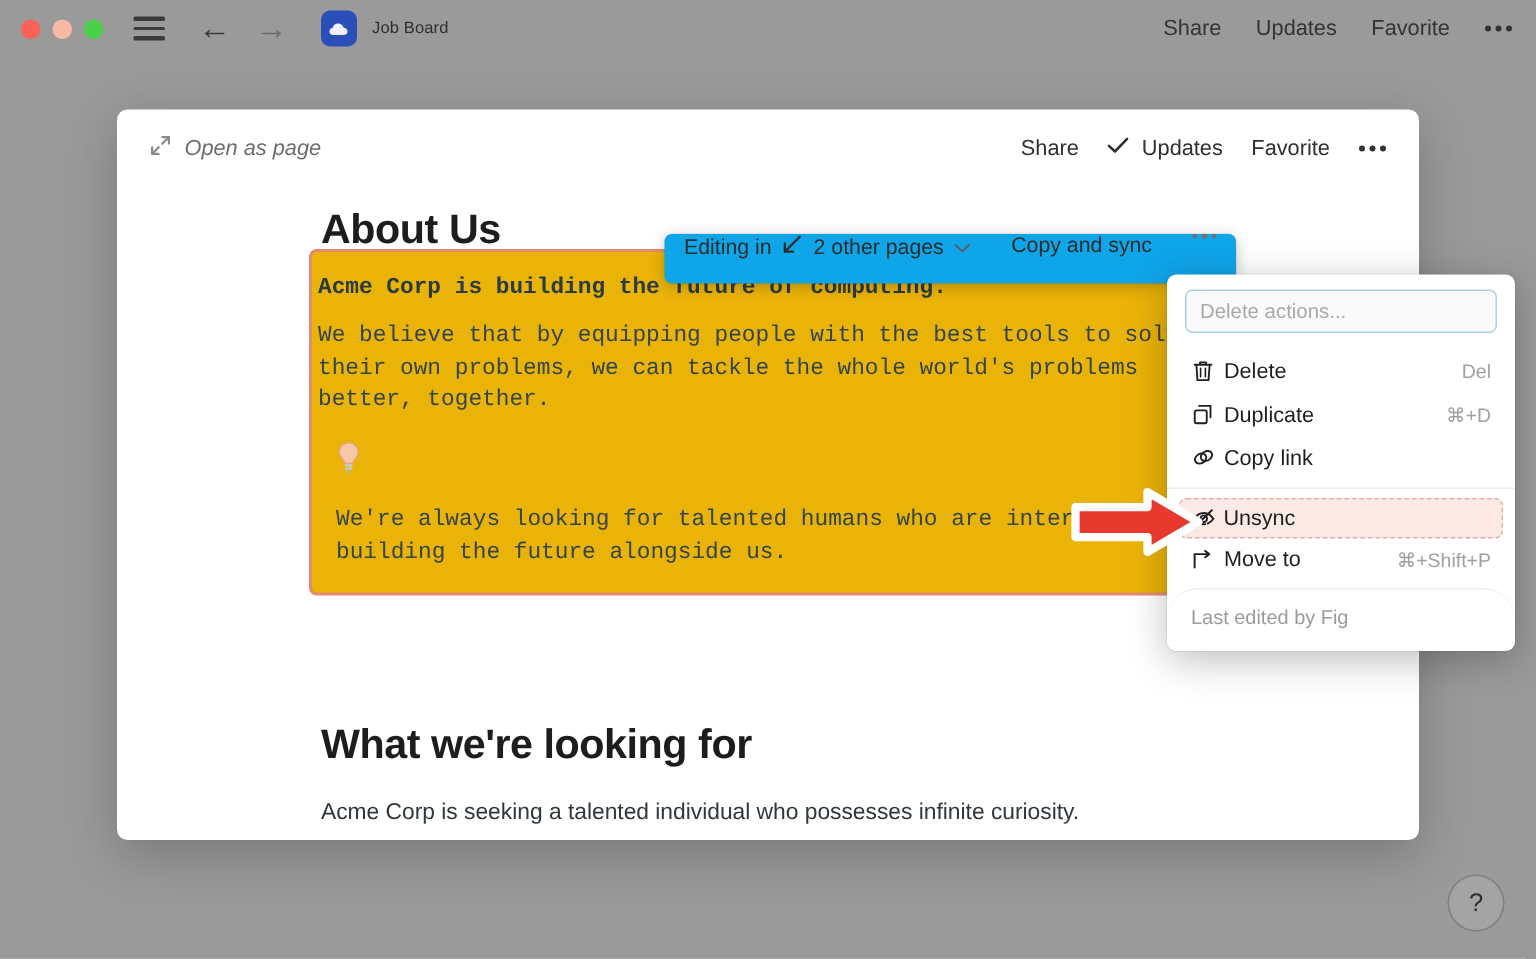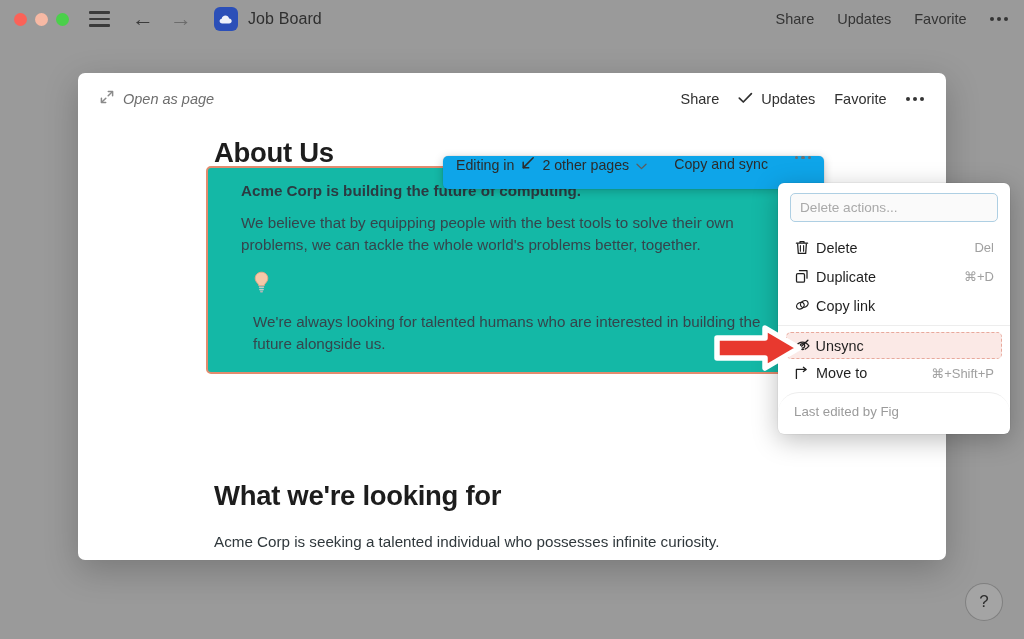--- a/index.html
+++ b/index.html
@@ -37,21 +37,21 @@
   .app-badge {
     margin-left: 22px;
     width: 24px; height: 24px; border-radius: 6px;
     background: #2b4fb8;
     display: flex; align-items: center; justify-content: center;
   }
   .app-badge svg { display:block; }
 
   .app-title {
     margin-left: 10px;
-    font-size: 16px; color: #2f2f2f; letter-spacing: .1px;
+    font-size: 11px; color: #2f2f2f; letter-spacing: .1px;
   }
 
   .titlebar-right {
     margin-left: auto; margin-right: 16px;
     display: flex; align-items: center; gap: 23px;
   }
   .titlebar-right .tb-item { font-size: 14.5px; color: #343434; cursor: pointer; }
   .dots3 { display: flex; gap: 3.2px; align-items: center; cursor: pointer; }
   .dots3 i { width: 4px; height: 4px; border-radius: 50%; background: #343434; display: block; }
 
@@ -88,24 +88,25 @@
     margin: 16px 0 0 136px;
   }
   #h-about { margin-top: 8px; }
   #h-looking { margin-top: 0px; }
 
   
   .callout {
     position: absolute;
     left: 128px; top: 41px;
     width: 613px;
-    background: #14b8a6;
+    background: #eab308;
     border: 2px solid #e38b6e;
     border-radius: 5px;
-    padding: 14px 18px 16px 33px;
+    padding: 14px 18px 16px 4px;
+    font-family: Liberation Mono, monospace;
   }
   .callout .lead {
     font-size: 15.2px; font-weight: bold; color: #2b3b42;
     margin-bottom: 13px;
   }
   .callout .para {
     font-size: 15.2px; color: #35454c; line-height: 1.42;
   }
   .nested-tip {
     margin-top: 16px;

